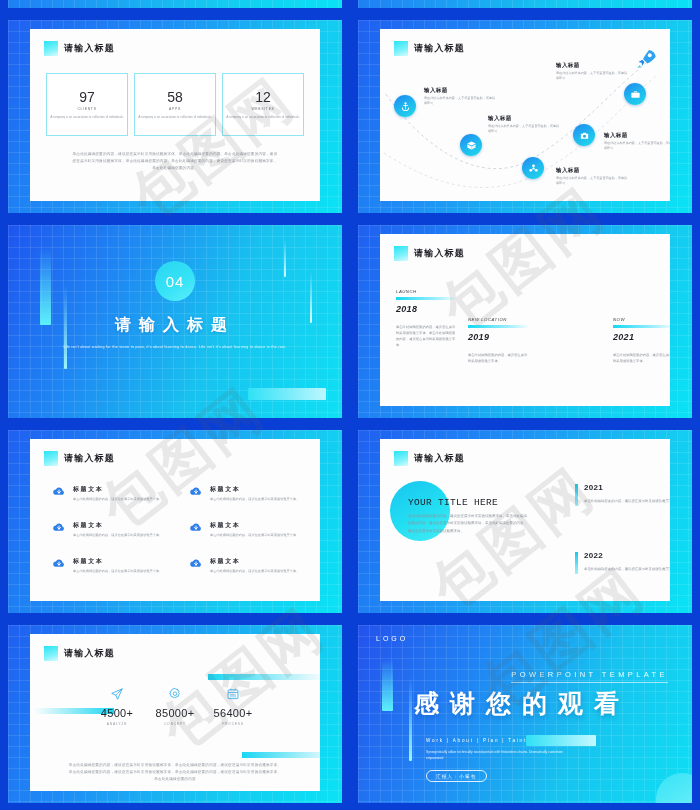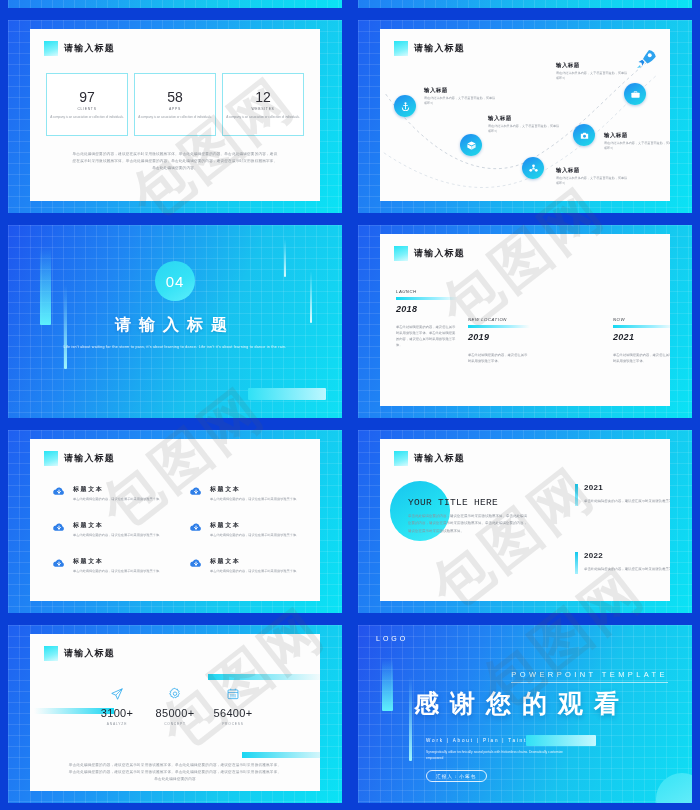--- a/index.html
+++ b/index.html
@@ -454,21 +454,21 @@
         <div class="gbar" style="left:212px; top:118px; width:96px; background:linear-gradient(to right,#19d6f2,rgba(200,248,255,0));"></div>
 
         <div class="istats">
           <div class="istat">
             <div class="ii">
                 <svg viewBox="0 0 24 24">
               <path d="M21 3L3 11l7 3 3 7z" fill="none" stroke="#2aa9ee" stroke-width="1.4" stroke-linejoin="round"></path>
               <path d="M21 3l-11 11" fill="none" stroke="#2aa9ee" stroke-width="1.2"></path>
             </svg>
               </div>
-            <div class="iv">3100+</div>
+            <div class="iv">4500+</div>
             <div class="il">ANALYZE</div>
           </div>
           <div class="istat">
             <div class="ii">
                 <svg viewBox="0 0 24 24">
               <path d="M12 2l1.6 2.2 2.6-.7.5 2.7 2.5 1-1.2 2.4 1.7 2.1-2.2 1.6.2 2.7-2.7.2-1.3 2.4-2.4-1.2-2.3 1.4-1.3-2.4-2.7-.4.1-2.7L2.7 12 4.5 10 3.6 7.4l2.6-.8L7 4z" fill="none" stroke="#2aa9ee" stroke-width="1.3" stroke-linejoin="round"></path>
               <circle cx="12" cy="11.5" r="3" fill="none" stroke="#2aa9ee" stroke-width="1.3"></circle>
             </svg>
               </div>
             <div class="iv">85000+</div>

